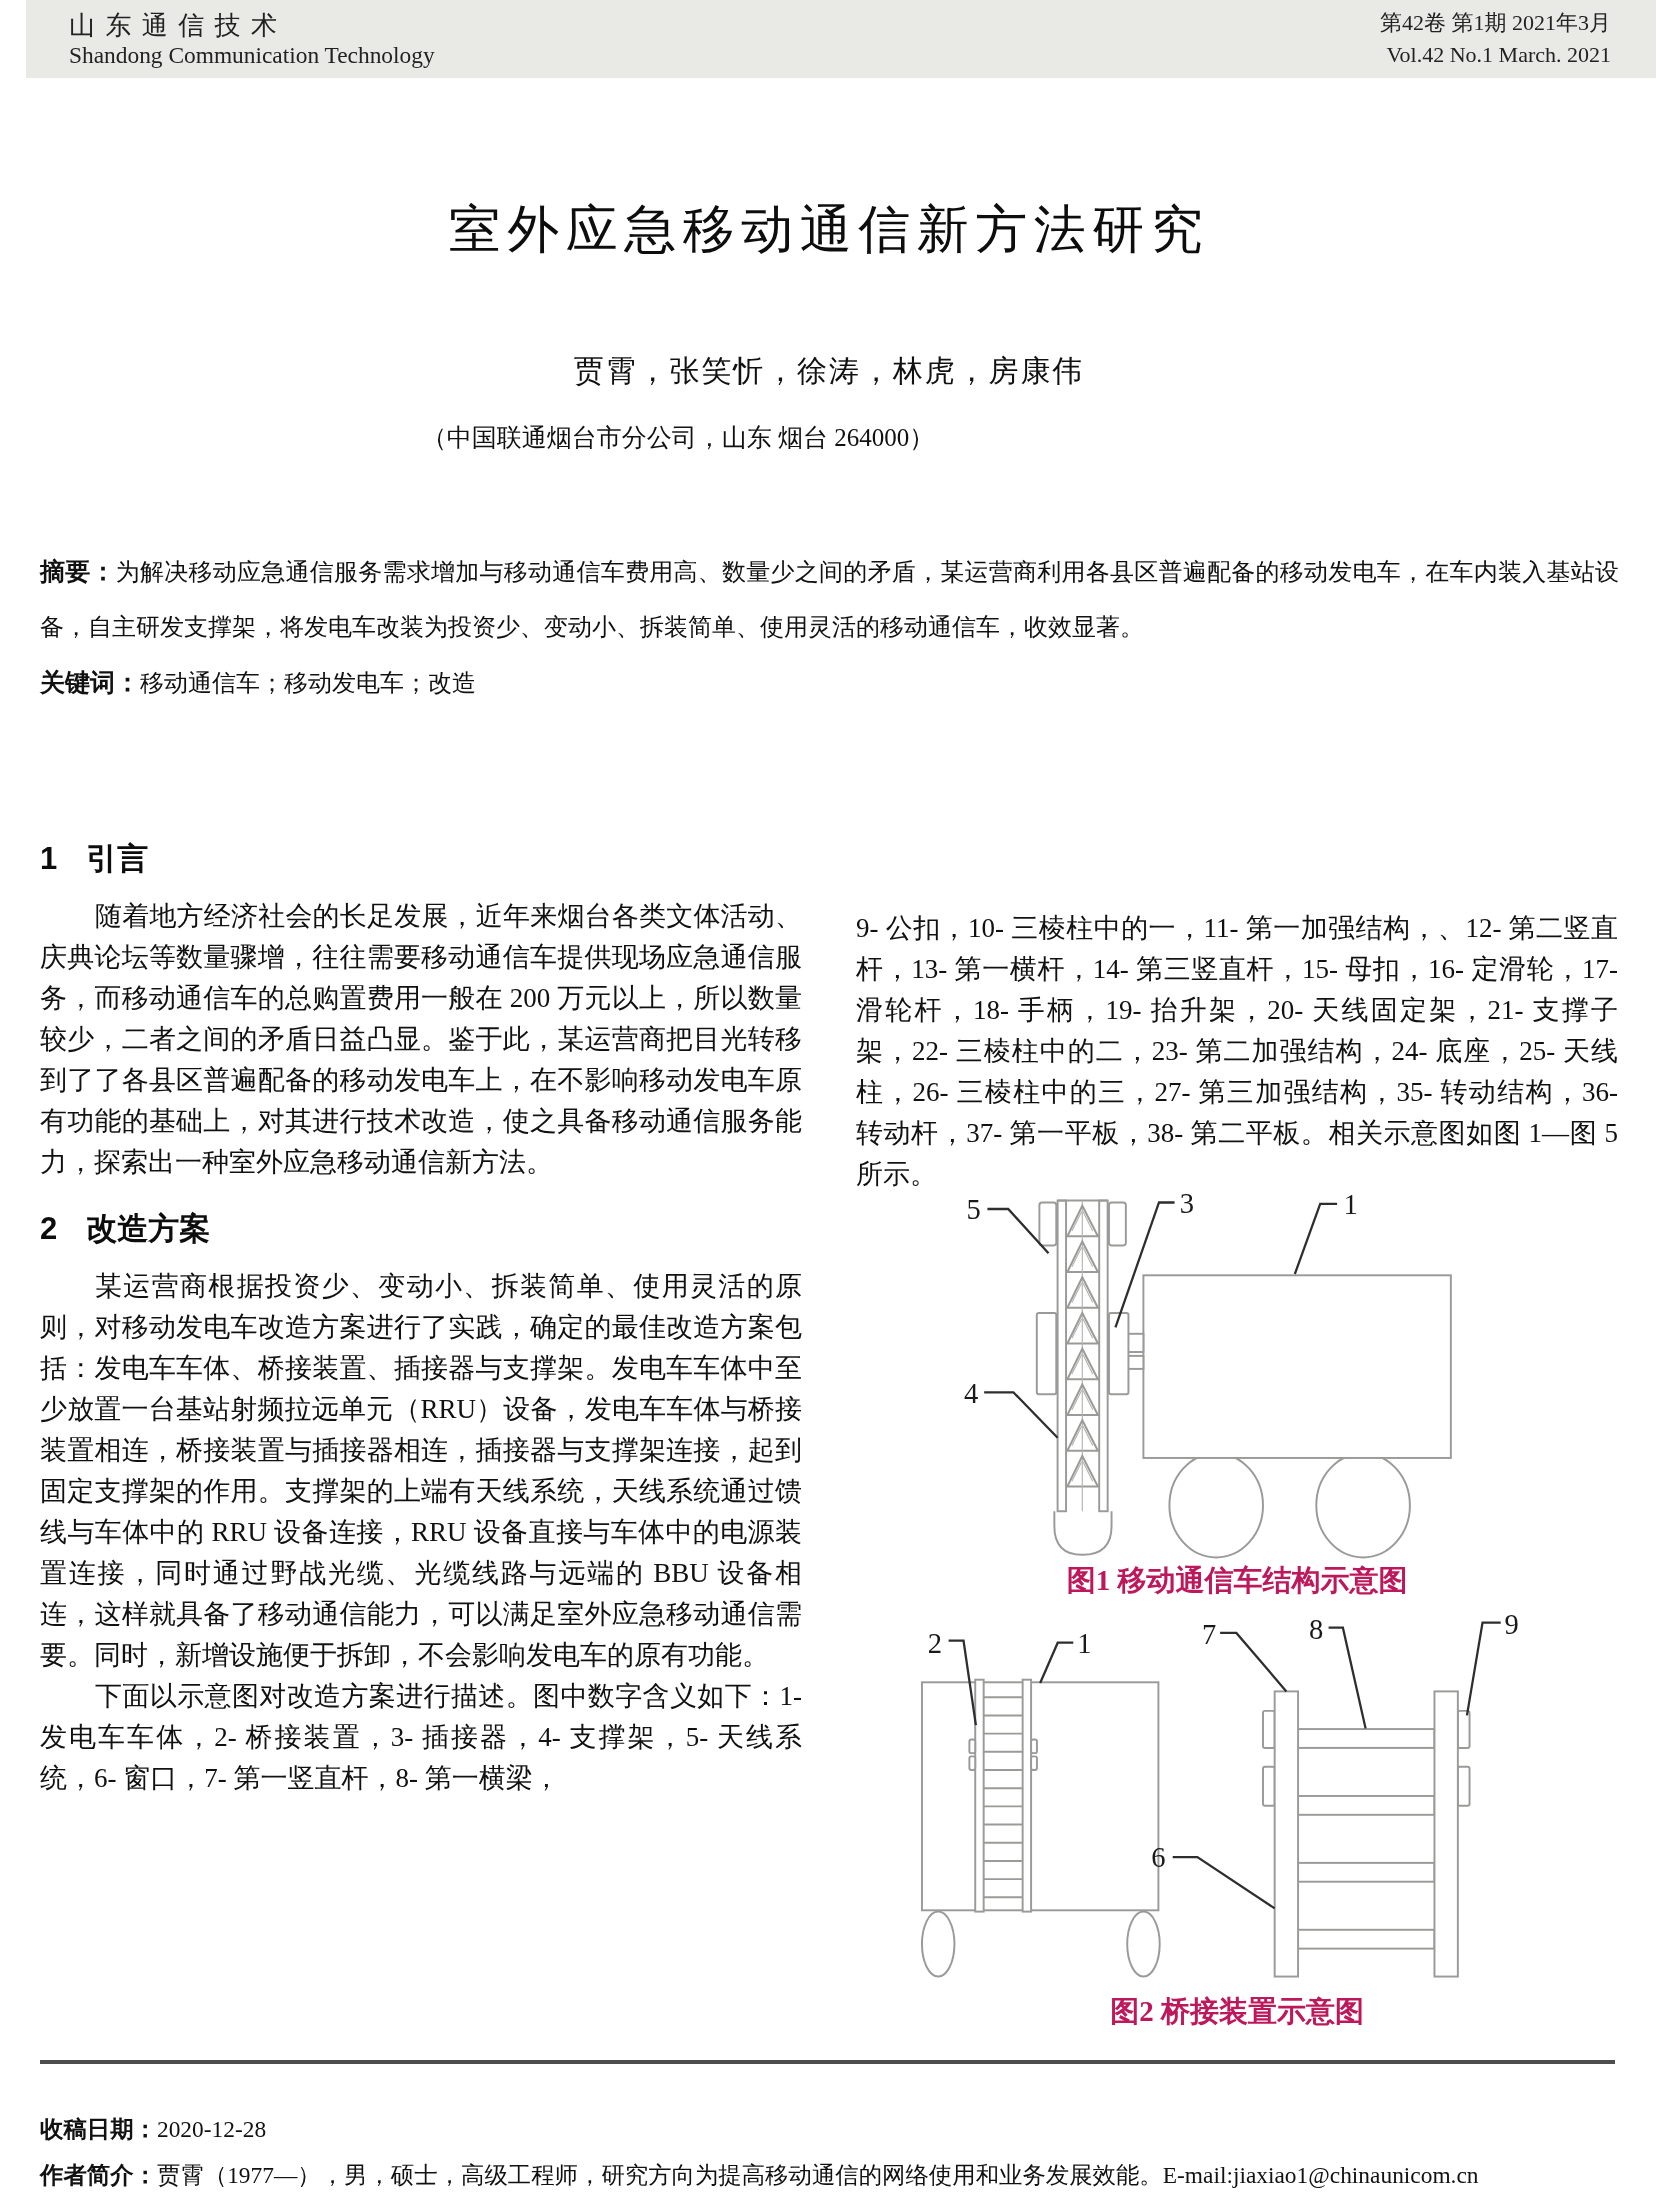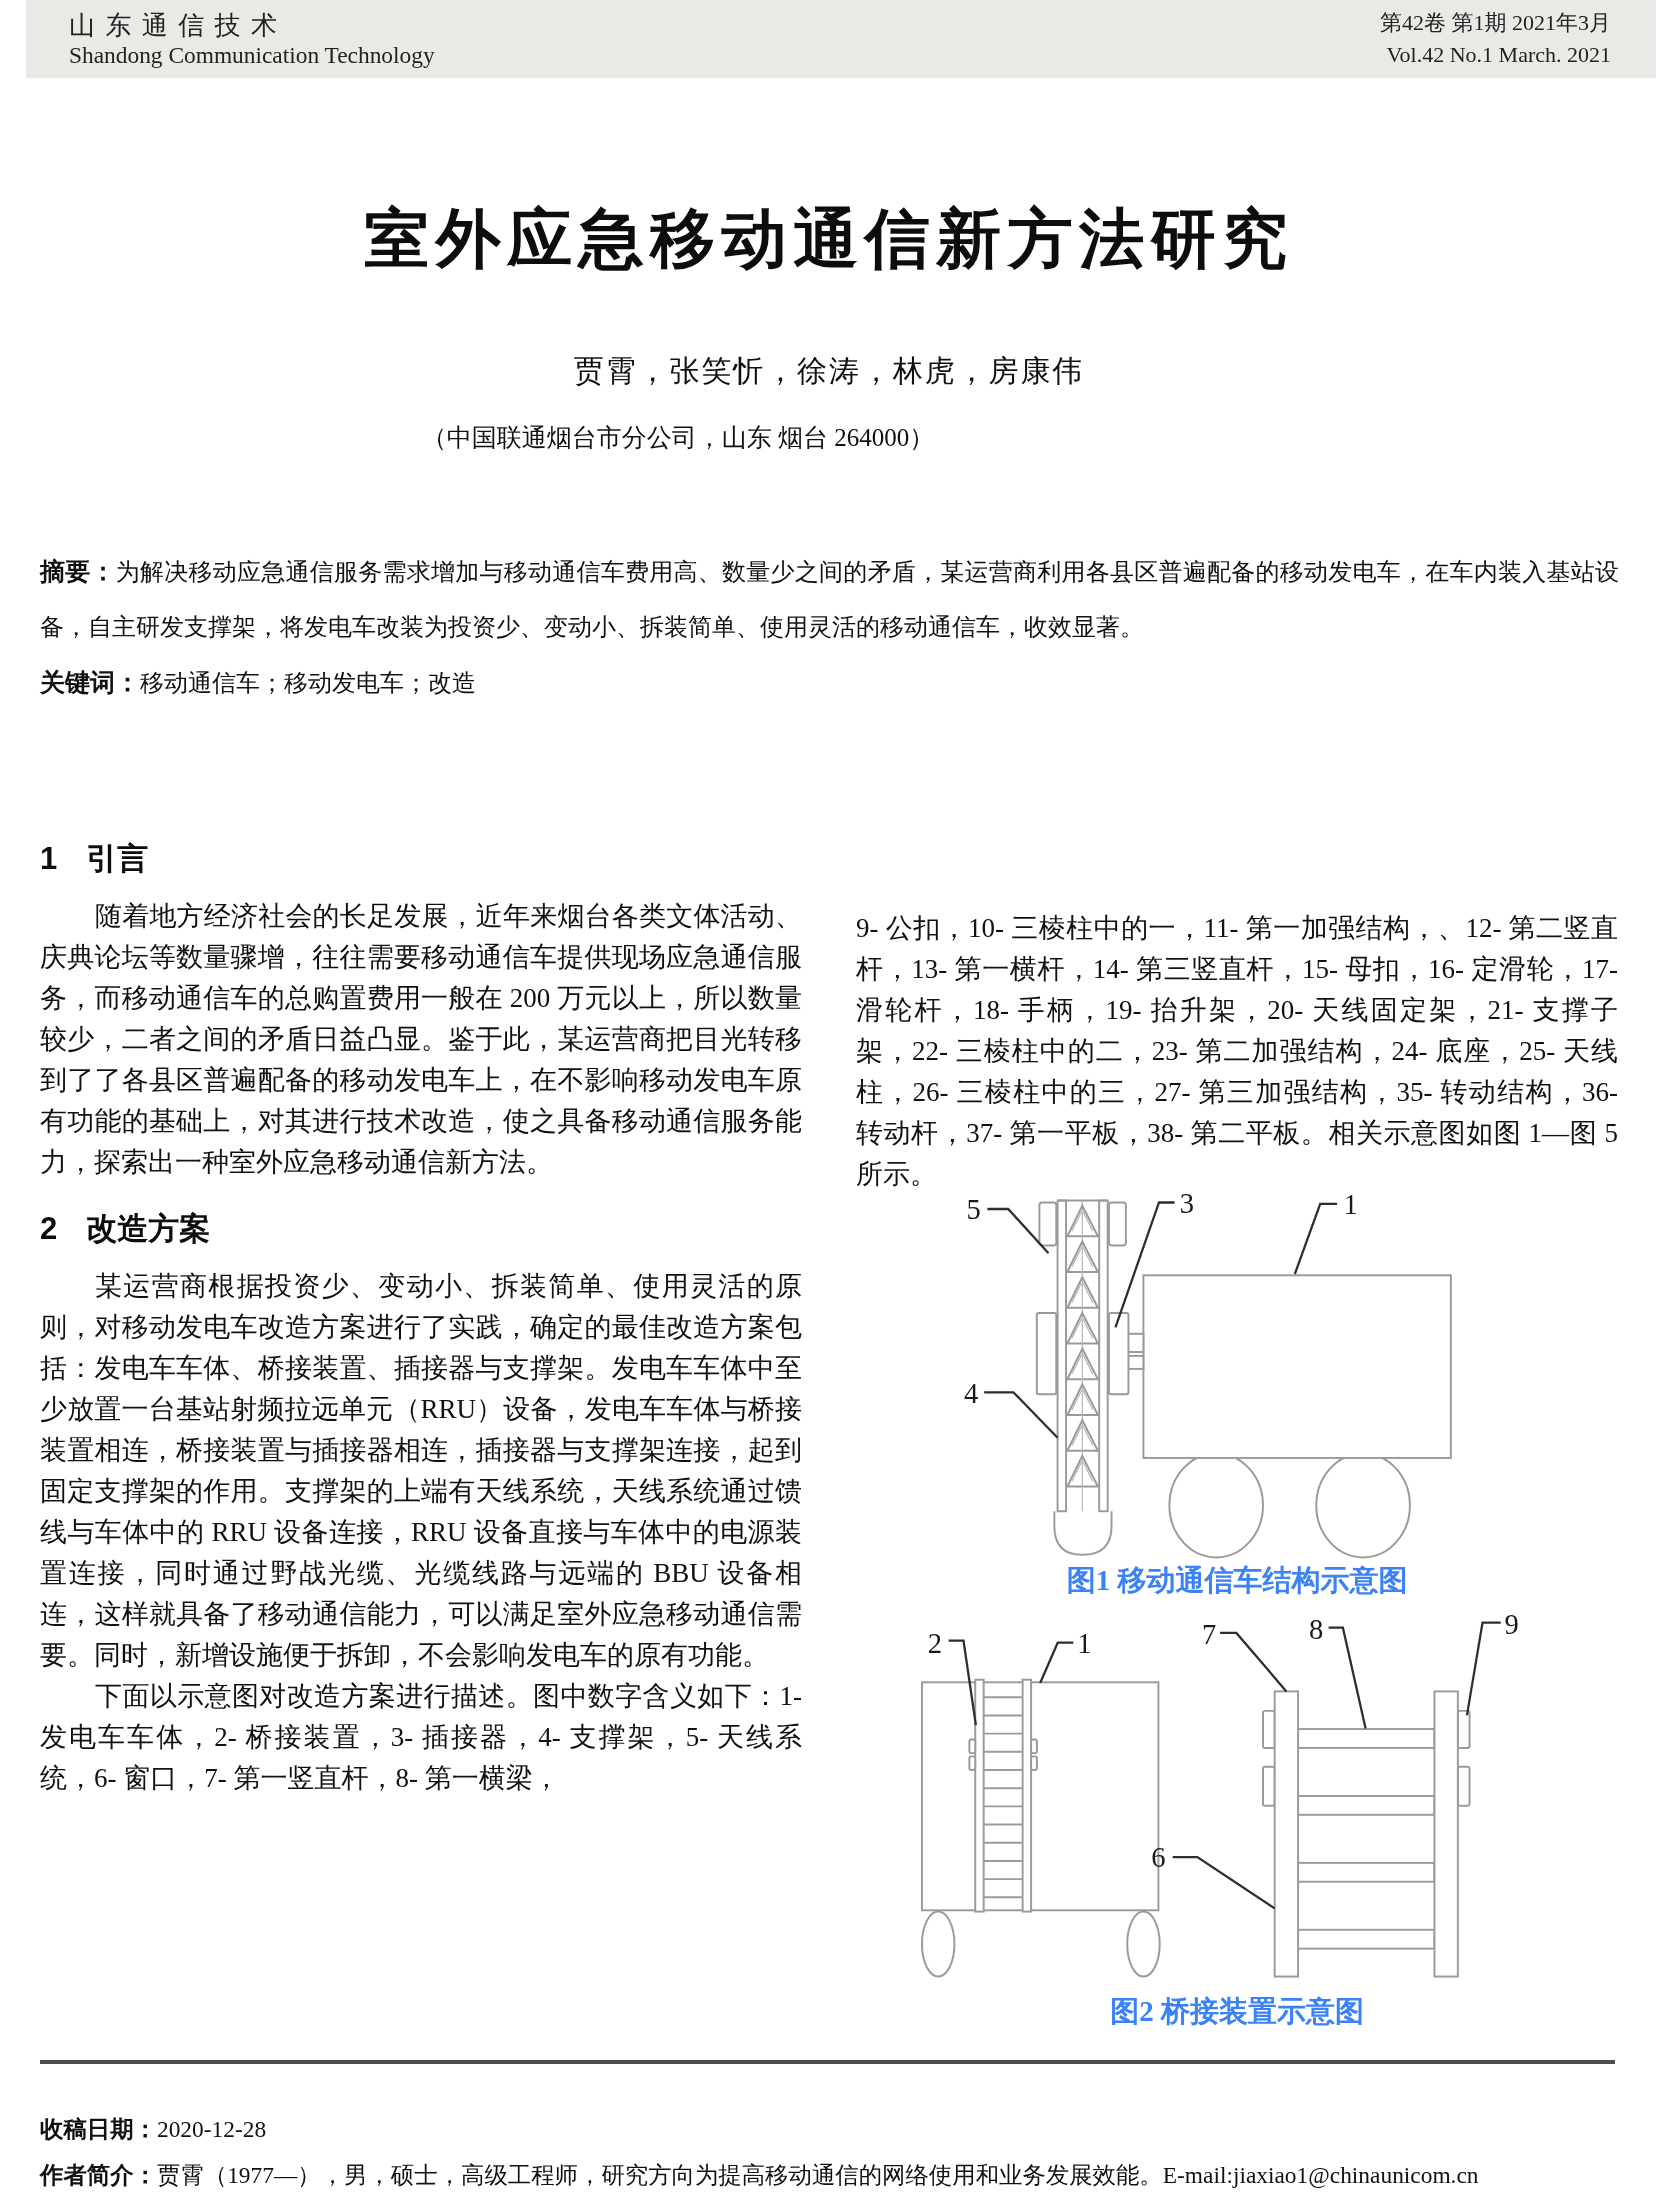--- a/index.html
+++ b/index.html
@@ -7,21 +7,21 @@
         font-family:"Liberation Serif","DejaVu Serif",serif;color:#111;}
 
   
   .header-bar{position:absolute;left:26px;top:0;width:1606px;height:78px;background:#e9e9e6;padding-left:24px;}
   .journal-cn{position:absolute;left:43px;top:7.8px;font-size:26px;letter-spacing:10.4px;color:#222;}
   .journal-en{position:absolute;left:43px;top:42px;font-size:23.4px;color:#222;}
   .issue-block{position:absolute;right:45px;top:6.5px;text-align:right;font-size:22px;line-height:32.5px;color:#222;}
 
   
   .article-title{position:absolute;left:0;top:195px;width:1658px;text-align:center;
-                 font-size:65px;letter-spacing:6.5px;font-weight:700;color:#0d0d0d;}
+                 font-size:52px;letter-spacing:6.5px;font-weight:400;color:#0d0d0d;}
   .authors{position:absolute;left:0;top:351px;width:1658px;text-align:center;font-size:30px;letter-spacing:1.9px;}
   .affiliation{position:absolute;left:0;top:421px;width:1356px;text-align:center;font-size:25px;}
 
   
   .abstract{position:absolute;left:40px;top:544px;width:1579px;font-size:24px;line-height:55px;text-align:justify;}
   .inline-label{font-family:"Liberation Sans","DejaVu Sans",sans-serif;font-weight:700;font-size:25px;}
   .keywords{position:absolute;left:40px;top:655px;width:1579px;font-size:24px;line-height:55px;}
 
   
   .col{position:absolute;width:762px;font-size:27px;line-height:41px;text-align:justify;}
@@ -30,21 +30,21 @@
   .sec-heading{font-family:"Liberation Sans","DejaVu Sans",sans-serif;font-weight:700;
                font-size:31px;line-height:39px;text-align:left;margin:0 0 18px 0;color:#0d0d0d;}
   .sec-heading .sec-num{display:inline-block;margin-right:29px;}
   .body-p{margin:0;text-indent:55px;}
   .body-p + .sec-heading{margin-top:26px;}
   .no-indent{text-indent:0;}
 
   
   .fig-svg{position:absolute;left:856px;}
   .fig-caption{position:absolute;left:856px;width:762px;text-align:center;
-               font-size:29px;font-weight:700;color:#3b82f6;}
+               font-size:29px;font-weight:700;color:#be185d;}
   .diagram-line{stroke:#9a9a98;stroke-width:3;fill:none;}
   .diagram-fill{stroke:#9a9a98;stroke-width:3;fill:#ffffff;}
   .leader{stroke:#2e2e2e;stroke-width:3.5;fill:none;}
   .fig-label{font-size:44px;fill:#1a1a1a;font-family:"Liberation Serif","DejaVu Serif",serif;}
   .truss-light{stroke:#b5b5b2;stroke-width:1.8;fill:none;}
 
   
   .footer-rule{position:absolute;left:40px;top:2060px;width:1575px;height:3.9px;background:#4d4d4d;}
   .footer-received{position:absolute;left:40px;top:2113px;font-size:23.4px;}
   .footer-bio{position:absolute;left:40px;top:2158px;width:1585px;font-size:23.4px;line-height:34px;}

